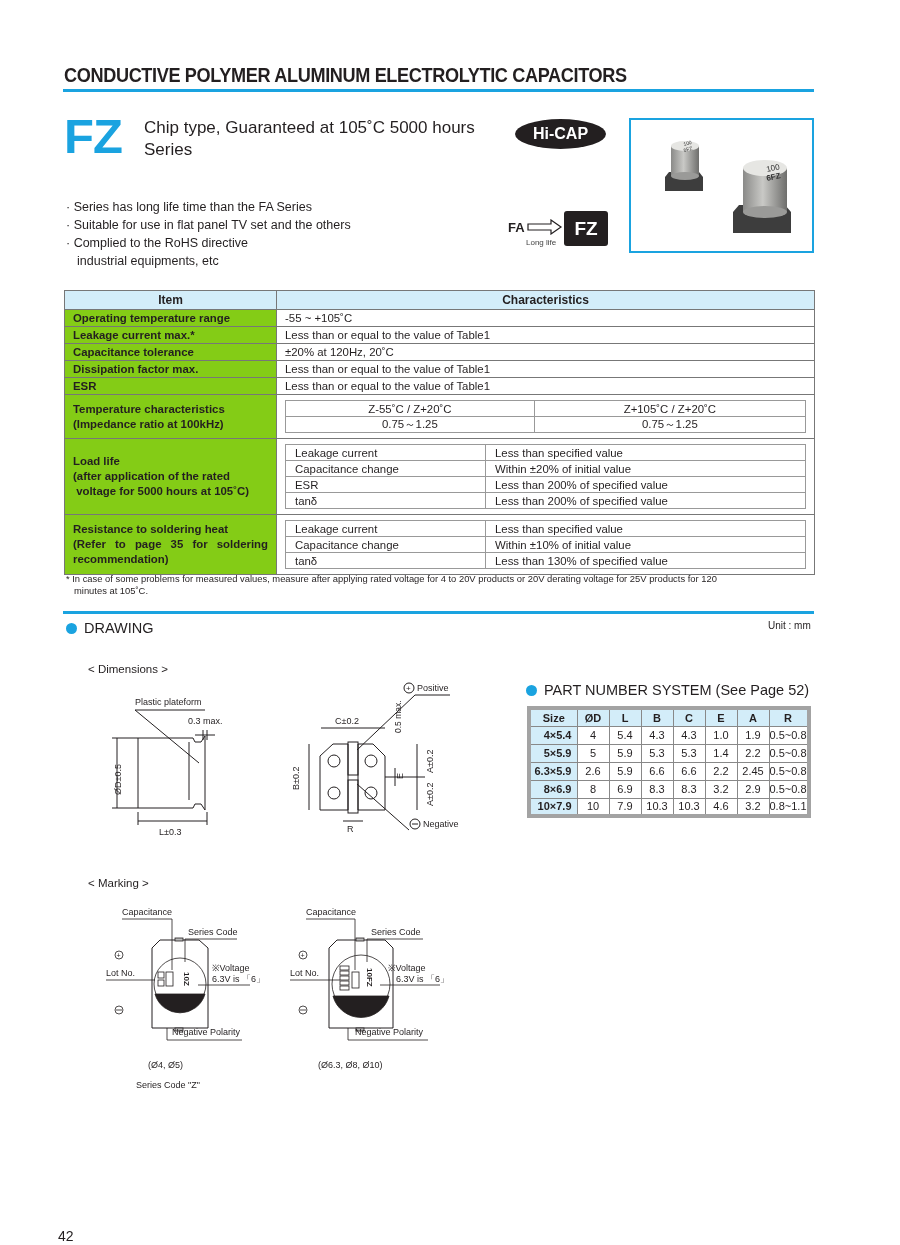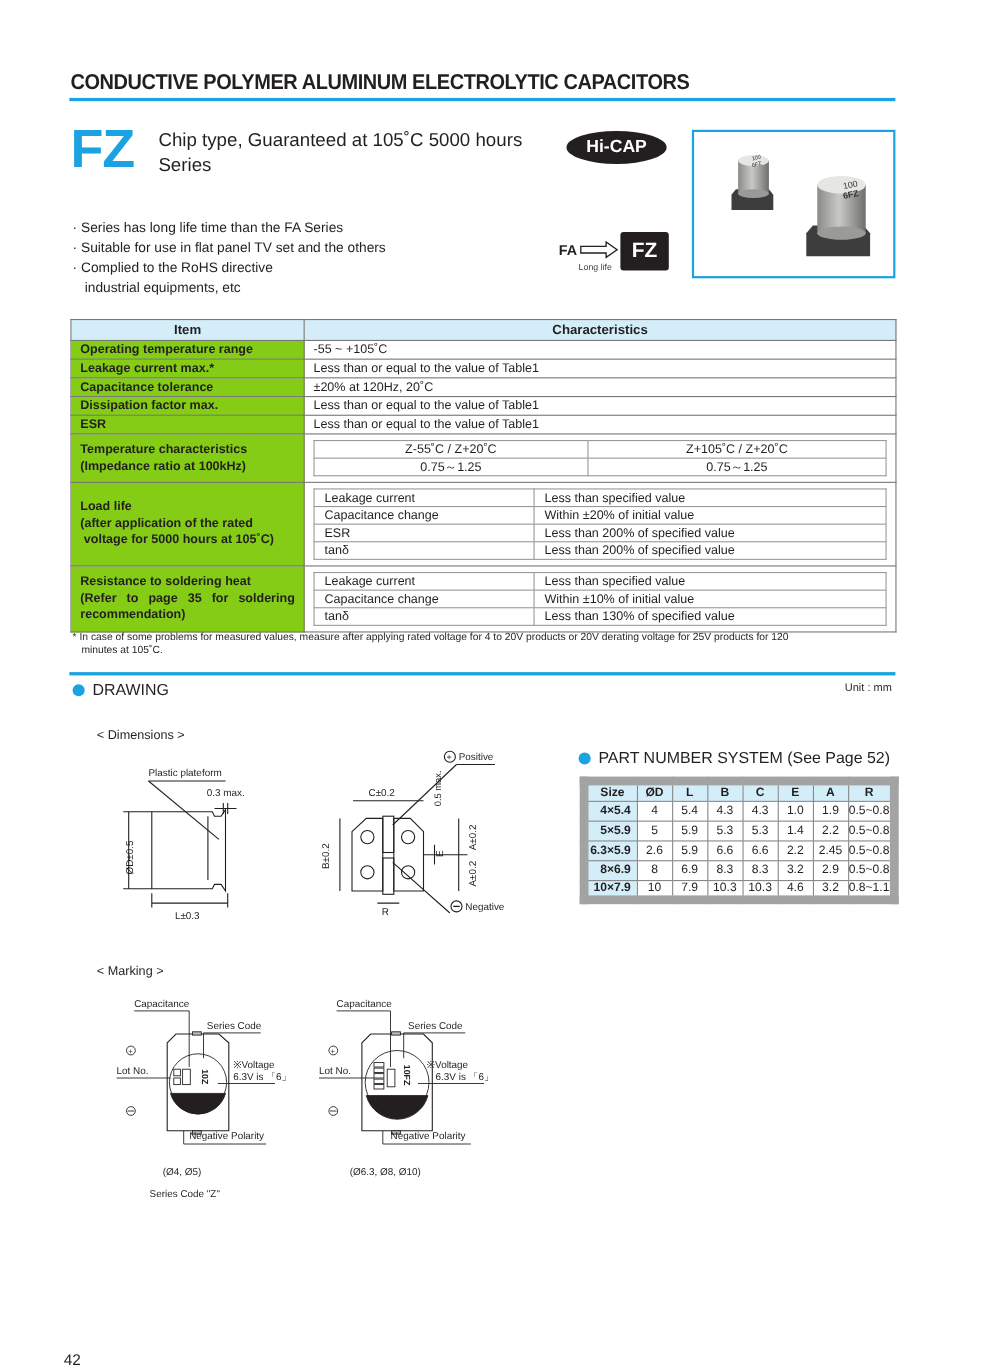--- a/index.html
+++ b/index.html
@@ -38,21 +38,21 @@
   .footnote { left: 66px; top: 573px; font-size: 9.4px; line-height: 12px; width: 750px; }
 
   .rule2 { left: 63px; top: 611px; width: 751px; height: 3px; background: #1aa3e0; }
   .dot { display: inline-block; width: 11px; height: 11px; background: #1aa3e0; border-radius: 50%; margin-right: 7px; vertical-align: -1px; }
   .drawing-h { left: 66px; top: 620px; font-size: 14.5px; }
   .unit { left: 768px; top: 620px; font-size: 10px; }
   .dims-h { left: 88px; top: 663px; font-size: 11.5px; }
   .mark-h { left: 88px; top: 877px; font-size: 11.5px; }
 
   .pns-h { left: 526px; top: 682px; font-size: 14.5px; }
-  .pns { left: 527px; top: 706px; border-collapse: collapse; font-size: 11px; border: 8px solid #a3a3a3; }
+  .pns { left: 527px; top: 706px; border-collapse: collapse; font-size: 11px; border: 4px solid #a3a3a3; }
   .pns td, .pns th { border: 1px solid #888; text-align: center; height: 18px; padding: 0; }
   .pns th { background: #d3edf9; font-weight: bold; }
   .pns td.size { background: #d3edf9; font-weight: bold; text-align: right; padding-right: 5px; }
 
   .svgbox { position: absolute; }
   .page-num { left: 58px; top: 1228px; font-size: 14px; }
   svg text { font-family: "Liberation Sans", sans-serif; }
 </style>
 </head>
 <body>

